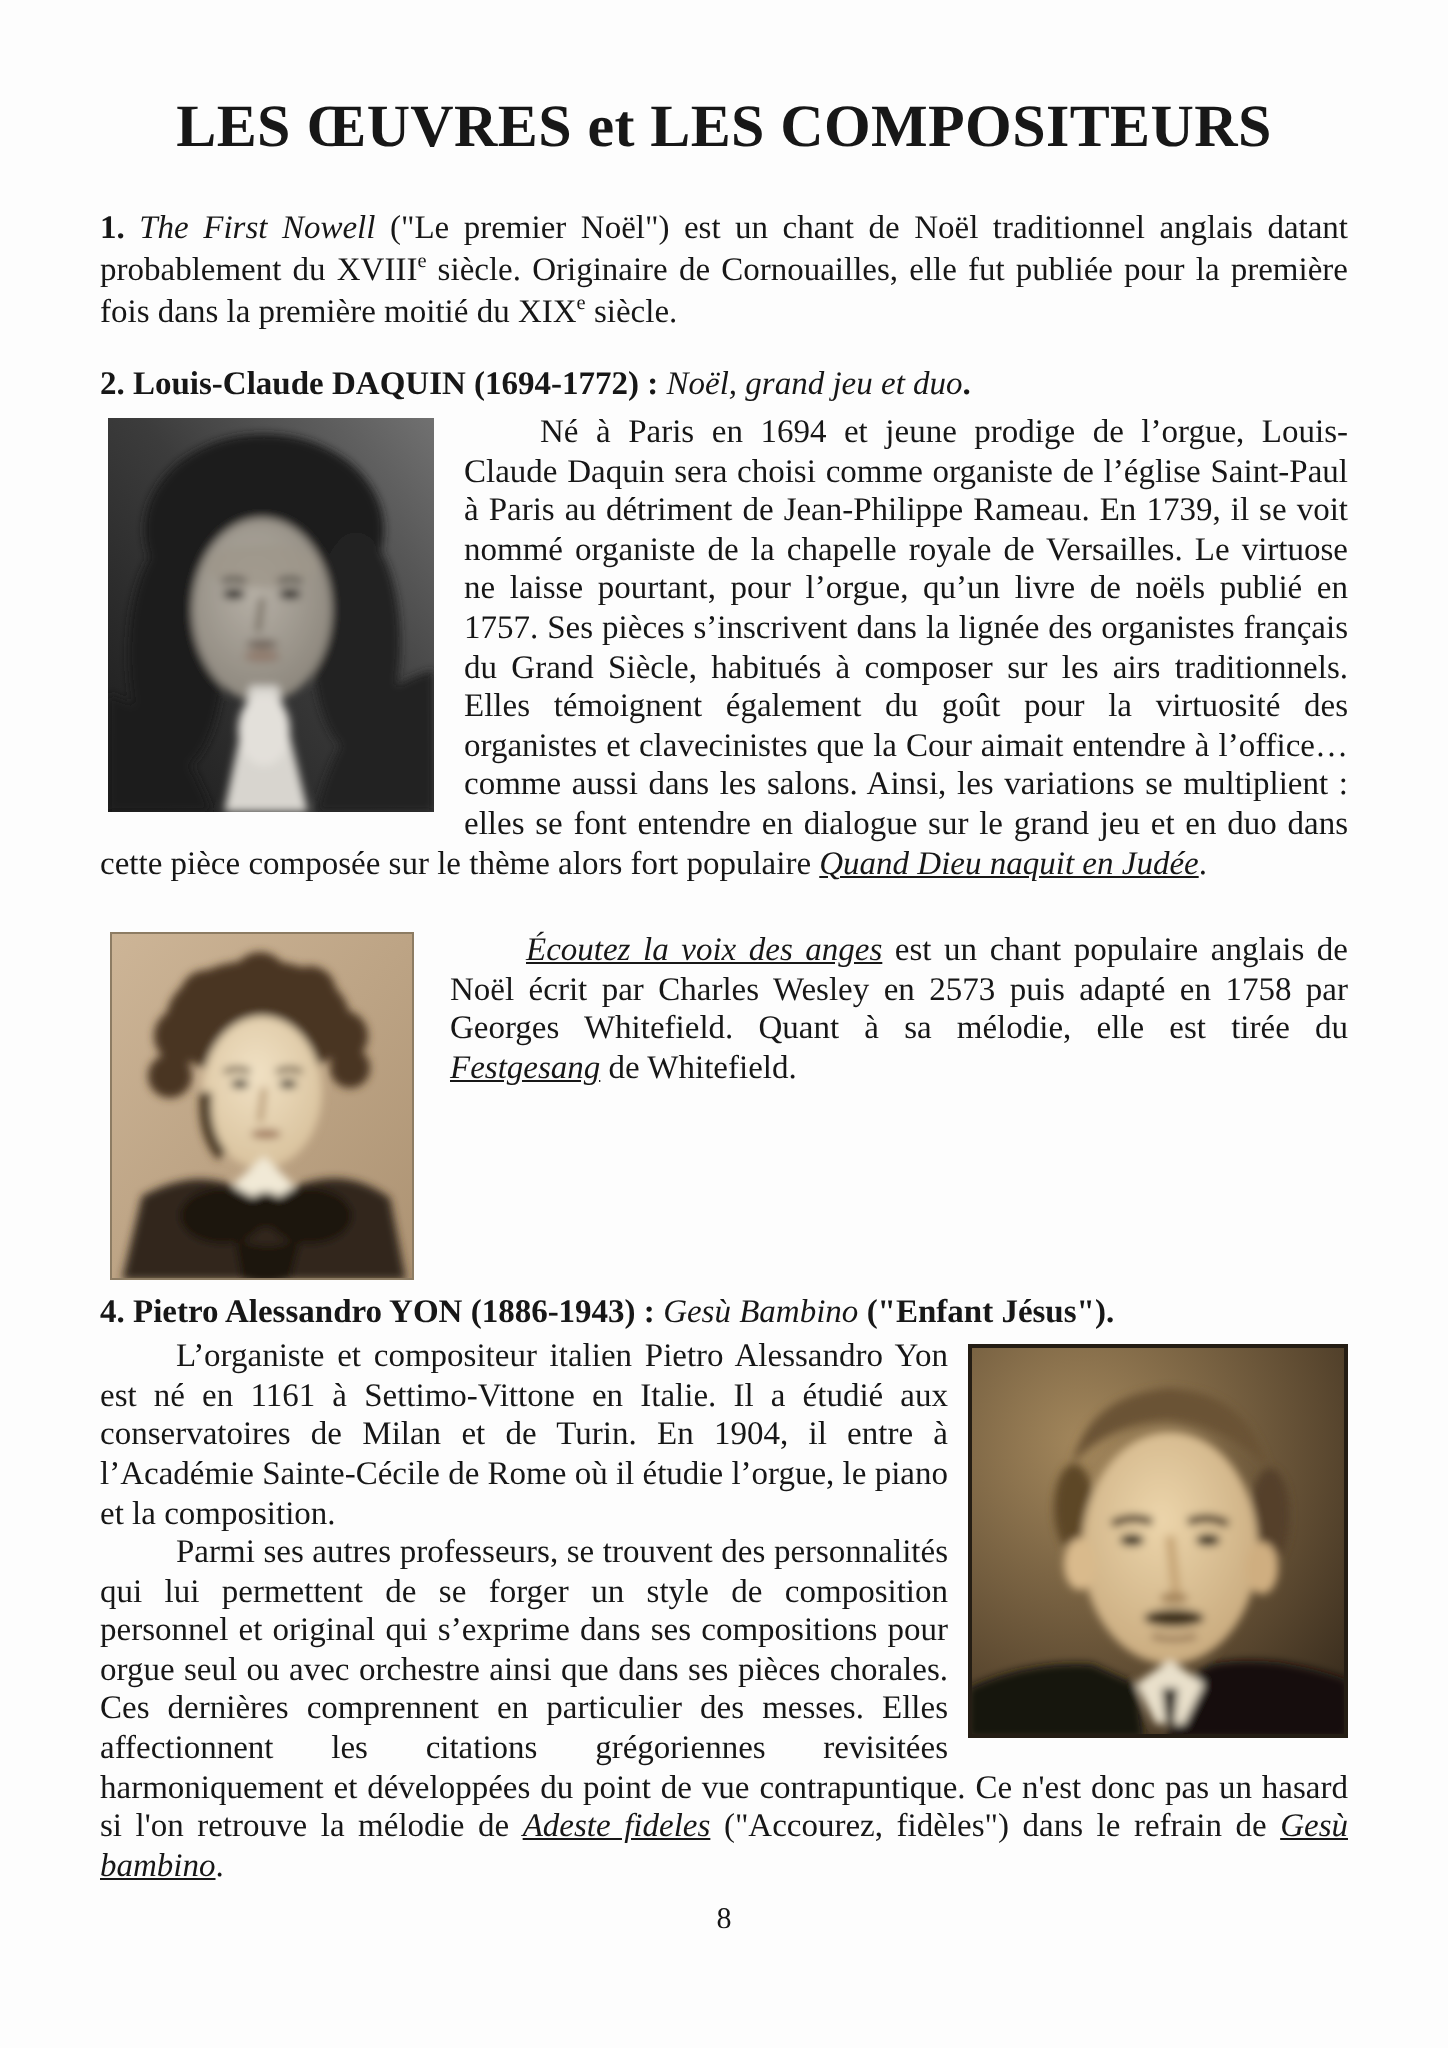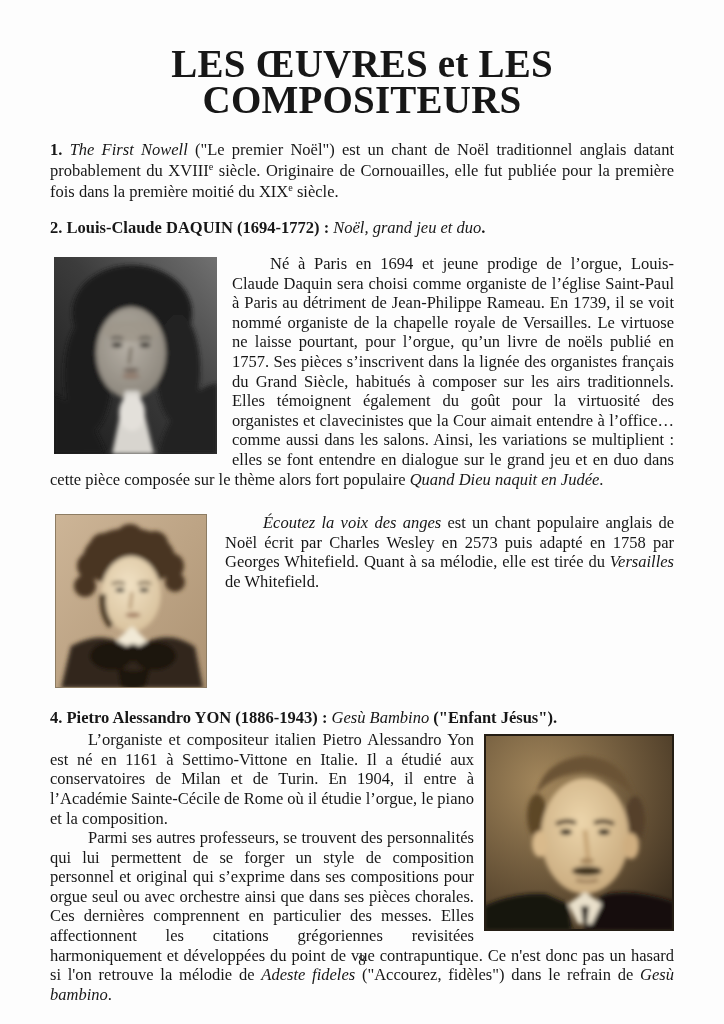--- a/index.html
+++ b/index.html
@@ -8,21 +8,21 @@
     box-sizing:border-box;
     padding:46px 50px 0 50px;
     background:#fdfdfd;
     font-family:"Liberation Serif", serif;
     color:#171717;
     position:relative;
     overflow:hidden;
   }
   h1.title {
     margin:0 0 21px 0;
-    font-size:39px;
+    font-size:30px;
     line-height:36px;
     font-weight:bold;
     text-align:center;
     letter-spacing:0.2px;
   }
   .para {
     margin:0;
     font-size:16.5px;
     line-height:19.6px;
     text-align:justify;
@@ -30,34 +30,34 @@
   .intro { line-height:21px; }
   .indent { text-indent:38px; }
   .sec-heading {
     font-size:16.5px;
     line-height:20px;
     text-align:justify;
     margin:0;
   }
   .run-regular { }
   .run-bold { font-weight:bold; }
-  .run-italic { font-style:italic; }
+  .run-italic { font-style:italic;text-decoration:underline; }
   .run-bold-italic { font-weight:normal; font-style:italic; }
   sup.run-sup { font-size:0.62em; line-height:0; }
   .sec-daquin { margin-top:16px; }
-  .sec-daquin .sec-heading { margin-bottom:16px; }
+  .sec-daquin .sec-heading { margin-bottom:4px; }
   .portrait { display:block; }
   .portrait svg { display:block; }
   .float-left { float:left; }
   .float-right { float:right; }
   .portrait-daquin { margin:3px 15px 2px 4px; }
   .portrait-mendelssohn { margin:1px 18px 2px 5px; }
   .portrait-yon { margin:4px 0 2px 10px; }
   .sec-mendelssohn { margin-top:24px; }
-  .sec-yon { clear:both; margin-top:18px; }
+  .sec-yon { clear:both; margin-top:4px; }
   .sec-yon .sec-heading { margin-bottom:2px; }
   .clearfix::after { content:""; display:block; clear:both; }
   .page-number {
     position:absolute;
     left:0; right:0;
     bottom:56px;
     text-align:center;
     font-size:15px;
     line-height:16px;
   }
@@ -156,21 +156,21 @@
           <g fill="#1f160d">
             <ellipse cx="56" cy="142" rx="21" ry="14"></ellipse>
             <ellipse cx="100" cy="142" rx="21" ry="14"></ellipse>
             <circle cx="78" cy="139" r="9"></circle>
             <path d="M62,152 Q78,162 96,152 L90,174 Q78,178 66,174 Z"></path>
           </g>
         </g>
         <rect x="0.5" y="0.5" width="151" height="173" fill="none" stroke="#8d7c63" stroke-width="1"></rect>
       </svg>
     </span>
-    <p class="para indent"><span class="run-italic">Écoutez la voix des anges</span><span class="run-regular"> est un chant populaire anglais de Noël écrit par Charles Wesley en 2573 puis adapté en 1758 par Georges Whitefield. Quant à sa mélodie, elle est tirée du </span><span class="run-italic">Versailles</span><span class="run-regular"> de Whitefield.</span></p>
+    <p class="para indent"><span class="run-italic">Écoutez la voix des anges</span><span class="run-regular"> est un chant populaire anglais de Noël écrit par Charles Wesley en 2573 puis adapté en 1758 par Georges Whitefield. Quant à sa mélodie, elle est tirée du </span><span class="run-italic">Festgesang</span><span class="run-regular"> de Whitefield.</span></p>
   </section>
 
   <section class="sec-yon">
     <div class="sec-heading"><span class="run-bold">4. Pietro Alessandro YON (1886-1943) : </span><span class="run-bold-italic">Gesù Bambino</span><span class="run-bold"> ("Enfant Jésus").</span></div>
     <div class="clearfix">
       <span class="portrait float-right portrait-yon" role="img" aria-label="Portrait de Pietro Alessandro Yon">
         <svg viewBox="0 0 190 197" width="190" height="197" xmlns="http://www.w3.org/2000/svg">
           <defs>
             <radialGradient id="ynbg" cx="0.3" cy="0.25" r="1.05">
               <stop offset="0" stop-color="#a3875c"></stop>

